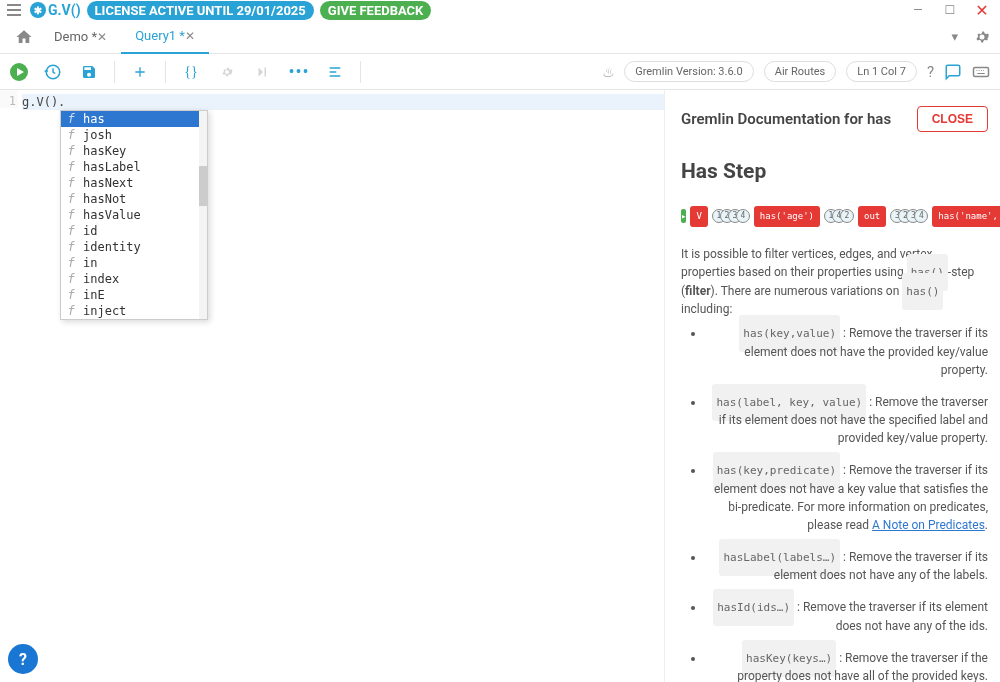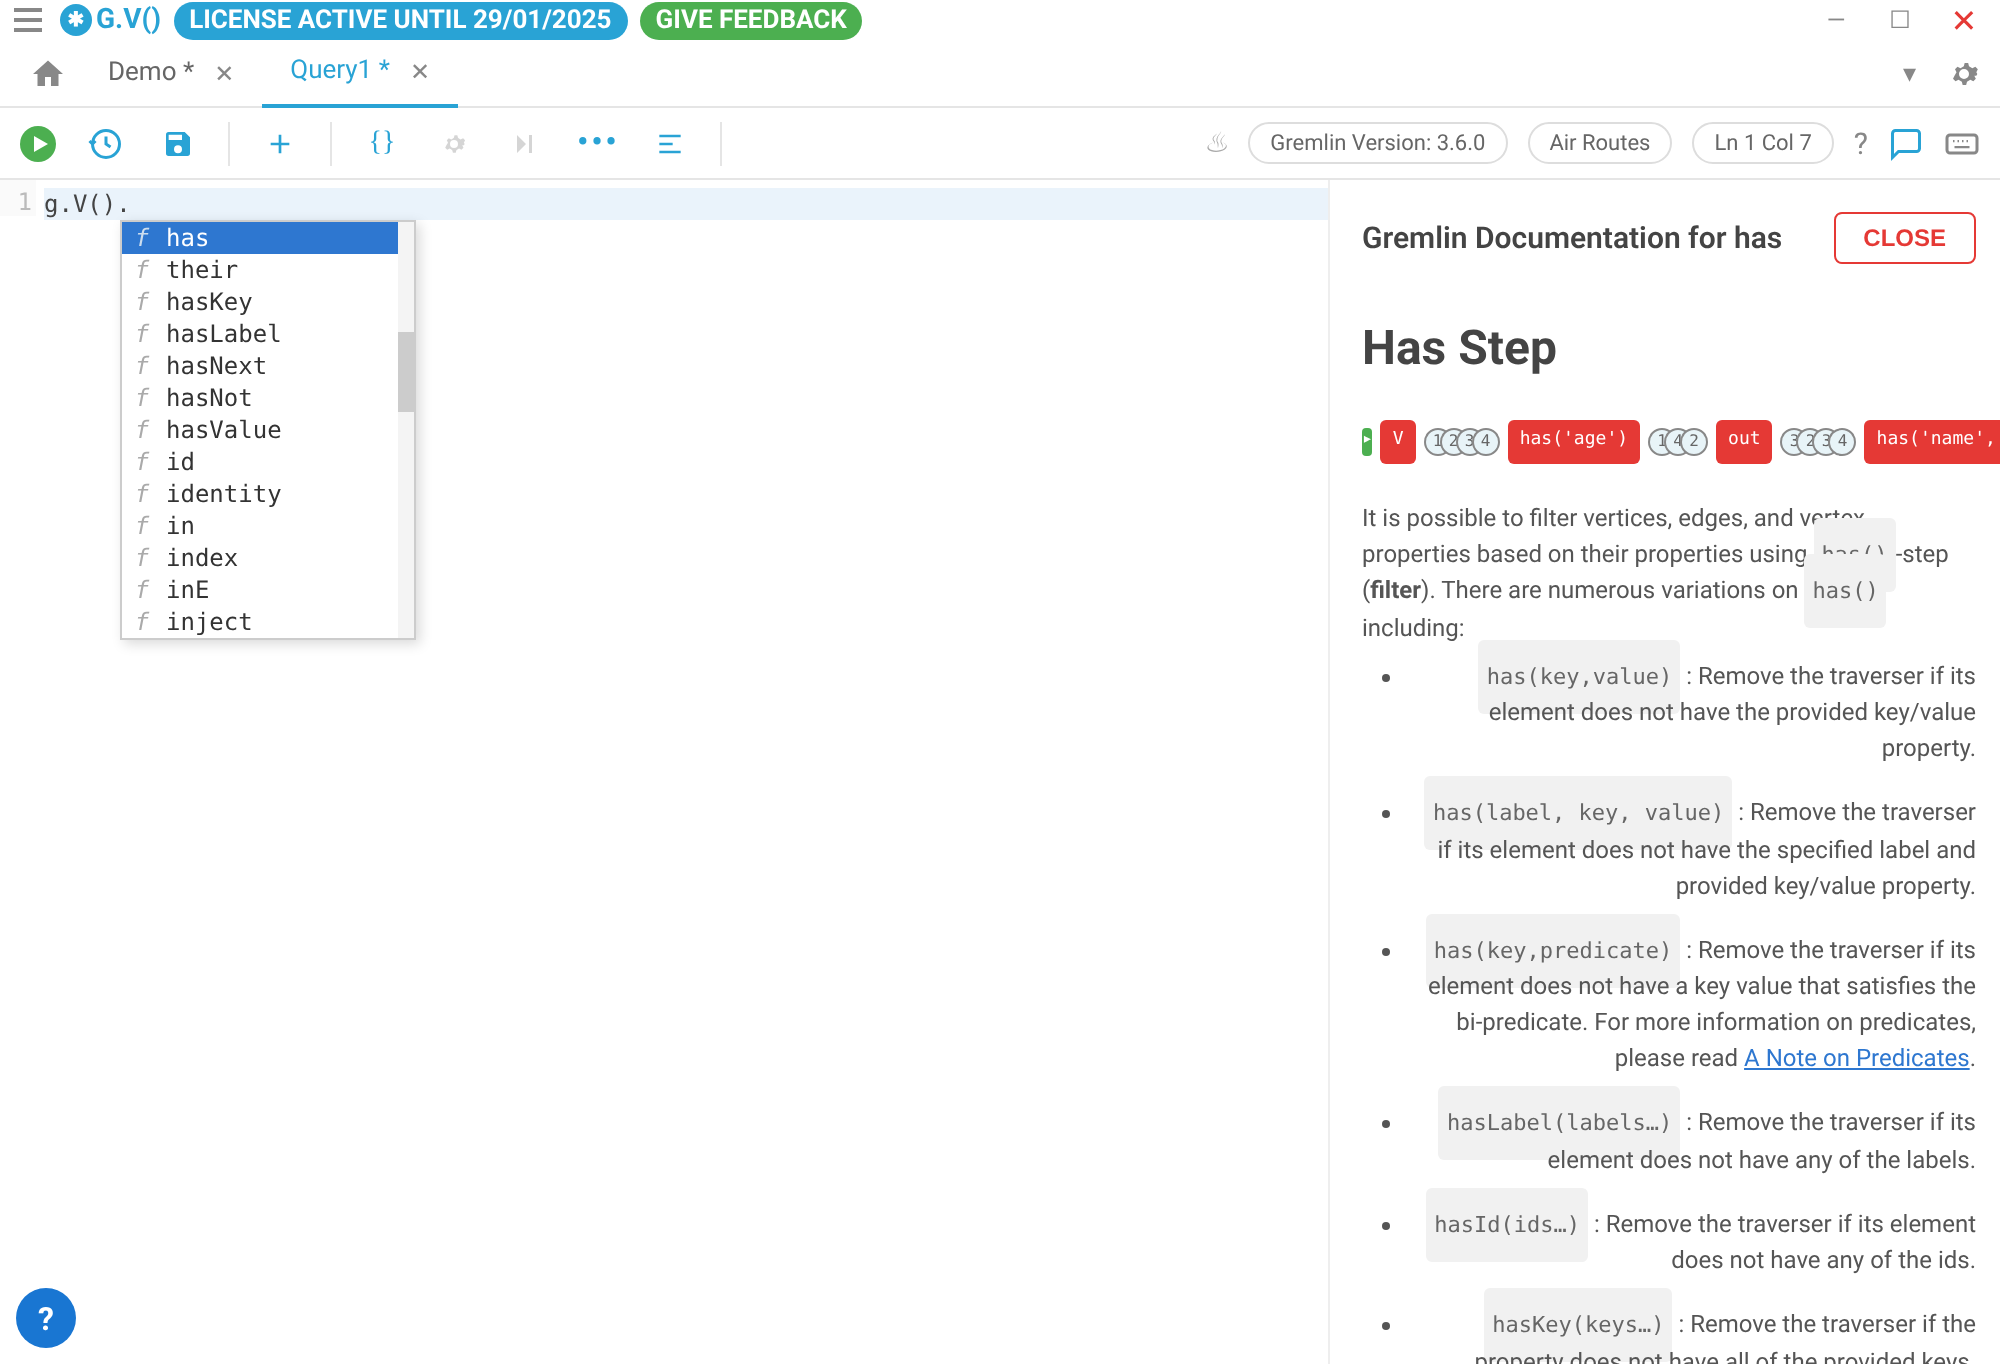--- a/index.html
+++ b/index.html
@@ -13,21 +13,21 @@
   .logo-circle { width: 16px; height: 16px; border-radius: 50%; background: #29a3d5; display: inline-flex; align-items: center; justify-content: center; color: #fff; font-size: 10px; }
   .badge { font-size: 13px; padding: 2px 8px; border-radius: 10px; font-weight: 700; color: #fff; }
   .badge-lic { background: #29a3d5; }
   .badge-feedback { background: #4caf50; }
   .titlebar-right { margin-left: auto; display: flex; gap: 4px; }
   .winbtn { width: 28px; height: 18px; display: flex; align-items: center; justify-content: center; color: #888; font-size: 12px; }
   .winbtn.close { color: #e53935; font-size: 16px; }
   
   .tabbar { height: 34px; display: flex; align-items: center; padding: 0 8px; border-bottom: 1px solid #e5e5e5; }
   .home-icon { width: 32px; display: flex; justify-content: center; color: #888; }
-  .tab { display: flex; align-items: center; gap: 10px; padding: 0 14px; height: 34px; color: #666; cursor: pointer; }
+  .tab { display: flex; align-items: center; padding: 0 14px; height: 34px; color: #666; cursor: pointer; }
   .tab.active { color: #29a3d5; border-bottom: 2px solid #29a3d5; }
   .tab .x { color: #888; font-size: 12px; }
   .tabbar-right { margin-left: auto; display: flex; align-items: center; gap: 14px; color: #888; }
   
   .toolbar { height: 36px; display: flex; align-items: center; padding: 0 10px; border-bottom: 1px solid #e5e5e5; gap: 14px; }
   .tbtn { width: 22px; height: 22px; display: flex; align-items: center; justify-content: center; color: #29a3d5; }
   .play { width: 18px; height: 18px; border-radius: 50%; background: #4caf50; display: flex; align-items: center; justify-content: center; }
   .play::after { content: ""; border-left: 7px solid #fff; border-top: 4px solid transparent; border-bottom: 4px solid transparent; margin-left: 2px; }
   .divider { width: 1px; height: 22px; background: #e5e5e5; }
   .toolbar-right { margin-left: auto; display: flex; align-items: center; gap: 10px; color: #888; font-size: 11px; }
@@ -43,21 +43,21 @@
   .autocomplete .thumb { position: absolute; right: 0; top: 55px; width: 8px; height: 40px; background: #ccc; }
   .ac-item { display: flex; gap: 8px; padding: 1px 6px; color: #333; }
   .ac-item.selected { background: #2e77d0; color: #fff; }
   .ac-f { font-style: italic; color: #aaa; width: 8px; text-align: center; }
   .ac-item.selected .ac-f { color: #cde; }
   
   .doc-col { width: 335px; padding: 16px 12px 16px 16px; overflow-y: auto; font-size: 12px; color: #555; line-height: 1.5; }
   .doc-header { display: flex; align-items: center; margin-bottom: 24px; }
   .doc-title { font-size: 15px; font-weight: 600; color: #444; }
   .close-btn { margin-left: auto; border: 1px solid #e53935; color: #e53935; background: #fff; padding: 5px 14px; border-radius: 4px; font-size: 12px; font-weight: 600; }
-  .doc-h2 { font-size: 24px; font-weight: 700; color: #444; margin-bottom: 18px; }
+  .doc-h2 { font-size: 21px; font-weight: 700; color: #444; margin-bottom: 18px; }
   
   .diagram { display: flex; align-items: center; gap: 4px; margin-bottom: 18px; font-family: Consolas,monospace; font-size: 9px; flex-wrap:nowrap;}
   .dg-sq { width: 14px; height: 14px; background: #4caf50; border-radius: 2px; color:#fff; display:flex;align-items:center;justify-content:center;font-size:9px;}
   .dg-box { background: #e53935; color: #fff; padding: 4px 6px; border-radius: 3px; white-space: nowrap; }
   .dg-circ { width: 14px; height: 14px; border-radius: 50%; border: 1px solid #888; color: #666; display: inline-flex; align-items: center; justify-content: center; font-size: 8px; background: #e8f4f8; margin-left:-6px;}
   .dg-circ:first-child { margin-left:0;}
   .dg-circgroup { display: flex; }
   
   .doc-col p { margin-bottom: 6px; }
   code.inline { background: #f1f1f1; border-radius: 3px; padding: 12px 4px; font-family: Consolas, monospace; font-size: 11px; color: #666; }
@@ -176,21 +176,21 @@
     <div class="codeline">g.V().</div>
 
     <div class="autocomplete" id="ac">
 
       <div class="ac-item selected">
           <span class="ac-f">f</span>
           <span>has</span>
         </div>
         <div class="ac-item">
           <span class="ac-f">f</span>
-          <span>their</span>
+          <span>josh</span>
         </div>
         <div class="ac-item">
           <span class="ac-f">f</span>
           <span>hasKey</span>
         </div>
         <div class="ac-item">
           <span class="ac-f">f</span>
           <span>hasLabel</span>
         </div>
         <div class="ac-item">

